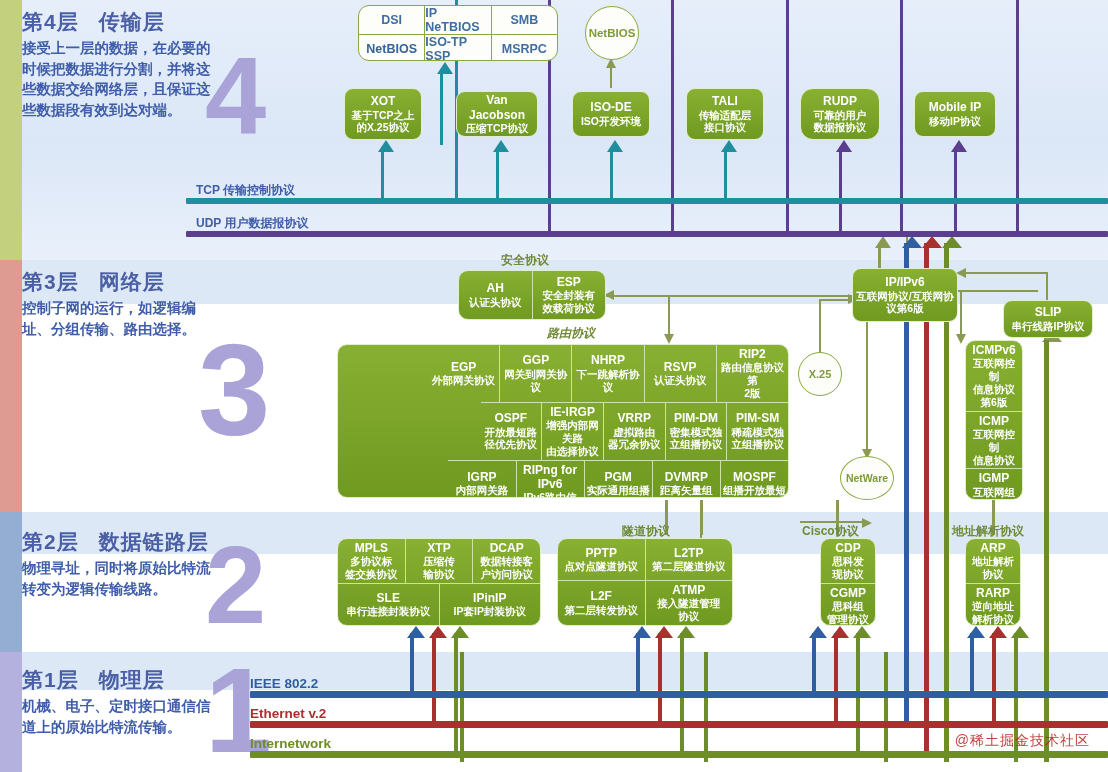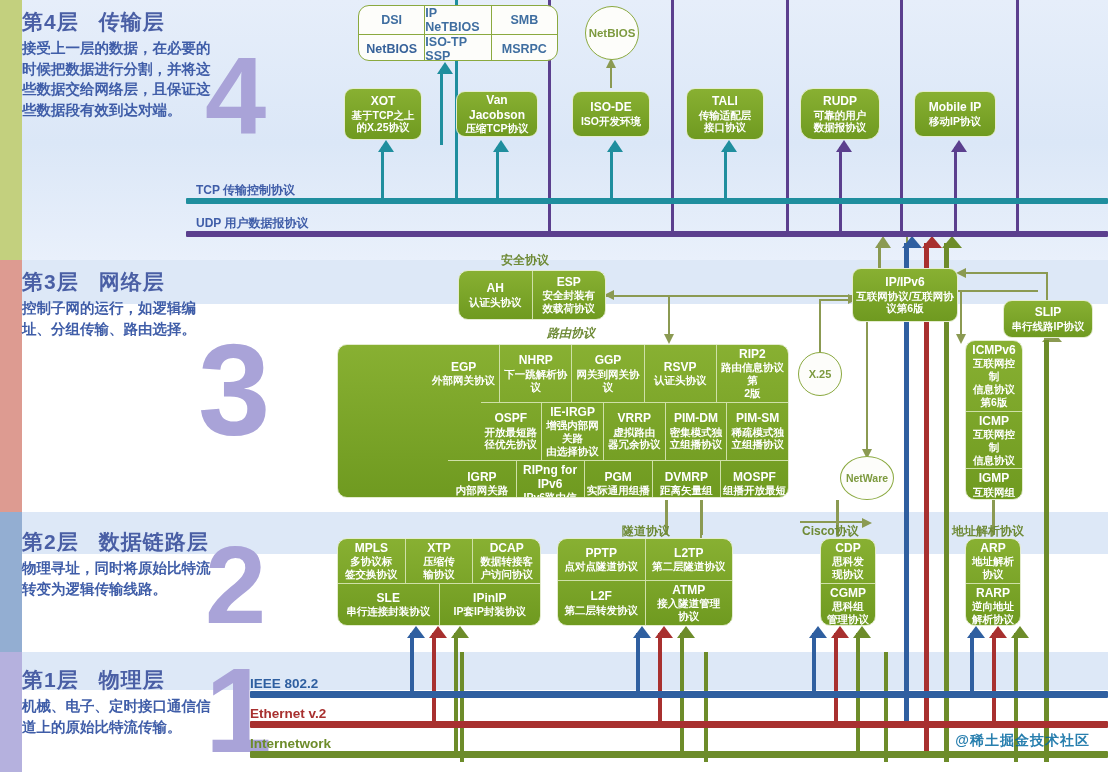--- a/index.html
+++ b/index.html
@@ -76,21 +76,21 @@
   
   .cap{position:absolute;color:#6e8a36;font-weight:bold;font-size:12px;white-space:nowrap;}
 
   
   .hbar{position:absolute;border-radius:1px;}
 
   .barlabel{position:absolute;font-size:12px;font-weight:bold;color:#3f5da8;white-space:nowrap;}
 
   .l1label{position:absolute;font-size:13.5px;font-weight:bold;white-space:nowrap;}
 
-  .wm{position:absolute;right:18px;bottom:22px;color:#0369a1;font-size:14px;font-weight:bold;
+  .wm{position:absolute;right:18px;bottom:22px;color:#b91c1c;font-size:14px;font-weight:normal;
       letter-spacing:1px;opacity:.85;}
 </style>
 </head>
 <body>
 
 <div id="stage">
 
   <div class="band band-l4"></div>
   <div class="band band-l3">
       <div class="l3top"></div>
@@ -285,26 +285,26 @@
     </div>
   </div>
 
   <div class="gridbox" style="left:337px;top:344px;width:452px;height:154px;align-items:flex-end;" id="routing-grid">
       <div class="grow">
         <div class="gcell">
           <div class="ttl">EGP</div>
           <div class="sub">外部网关协议</div>
         </div>
         <div class="gcell">
+          <div class="ttl">GGP</div>
+          <div class="sub">网关到网关协议</div>
+        </div>
+        <div class="gcell">
           <div class="ttl">NHRP</div>
           <div class="sub">下一跳解析协议</div>
-        </div>
-        <div class="gcell">
-          <div class="ttl">GGP</div>
-          <div class="sub">网关到网关协议</div>
         </div>
         <div class="gcell">
           <div class="ttl">RSVP</div>
           <div class="sub">认证头协议</div>
         </div>
         <div class="gcell">
           <div class="ttl">RIP2</div>
           <div class="sub">路由信息协议第<br>2版</div>
         </div>
       </div>

